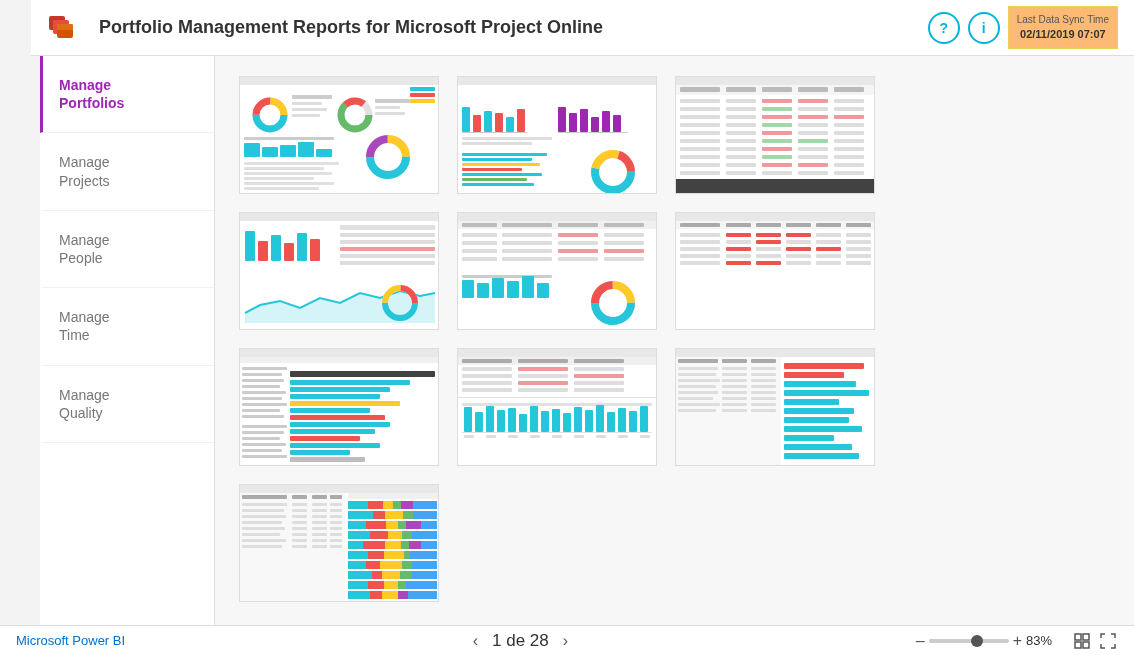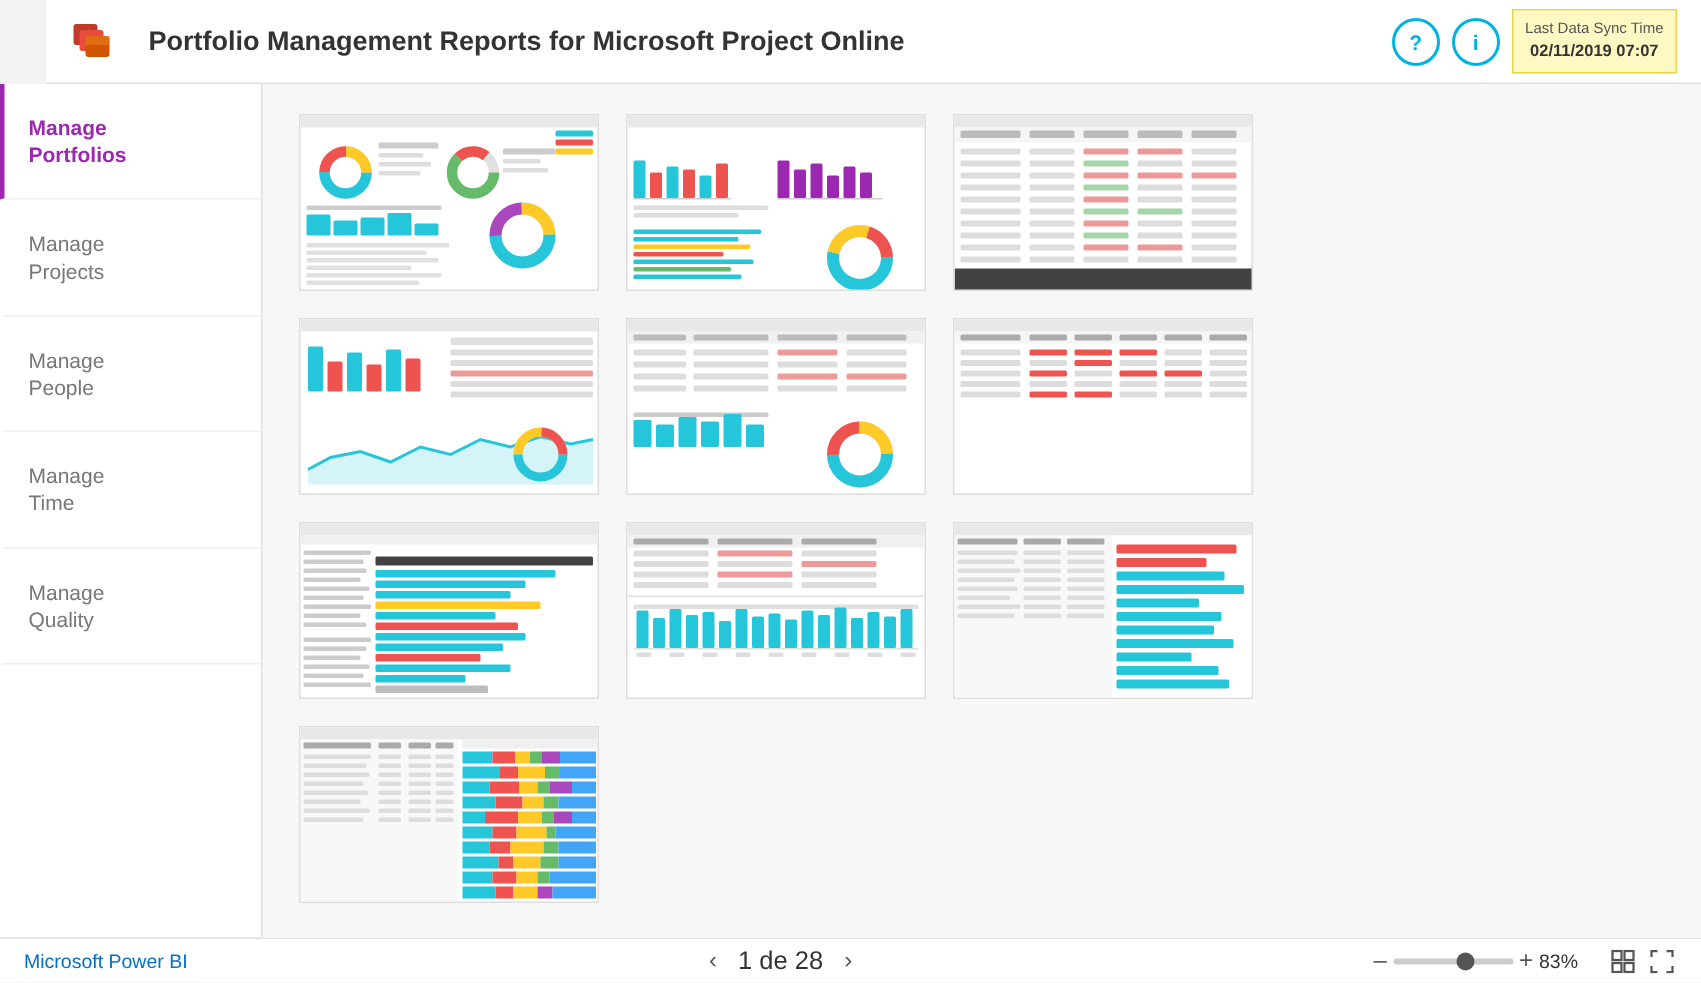--- a/index.html
+++ b/index.html
@@ -39,35 +39,36 @@
       border-radius: 50%;
       display: flex;
       align-items: center;
       justify-content: center;
       color: #00b4e0;
       font-size: 14px;
       font-weight: bold;
       cursor: pointer;
     }
     .sync-badge {
-      background: #fef9c3;
+      background: #fdba74;
       border: 1px solid #e8d44d;
       padding: 6px 8px;
       font-size: 11px;
       text-align: center;
       line-height: 1.4;
     }
     .sync-badge .sync-label { color: #555; font-size: 10px; }
     .sync-badge .sync-time { color: #333; font-weight: bold; font-size: 11px; }
 
     
     .main {
       display: flex;
       flex: 1;
       overflow: hidden;
+      padding-left: 40px;
     }
 
     
     .sidebar {
       width: 175px;
       background: #fff;
       border-right: 1px solid #e0e0e0;
       display: flex;
       flex-direction: column;
       flex-shrink: 0;

